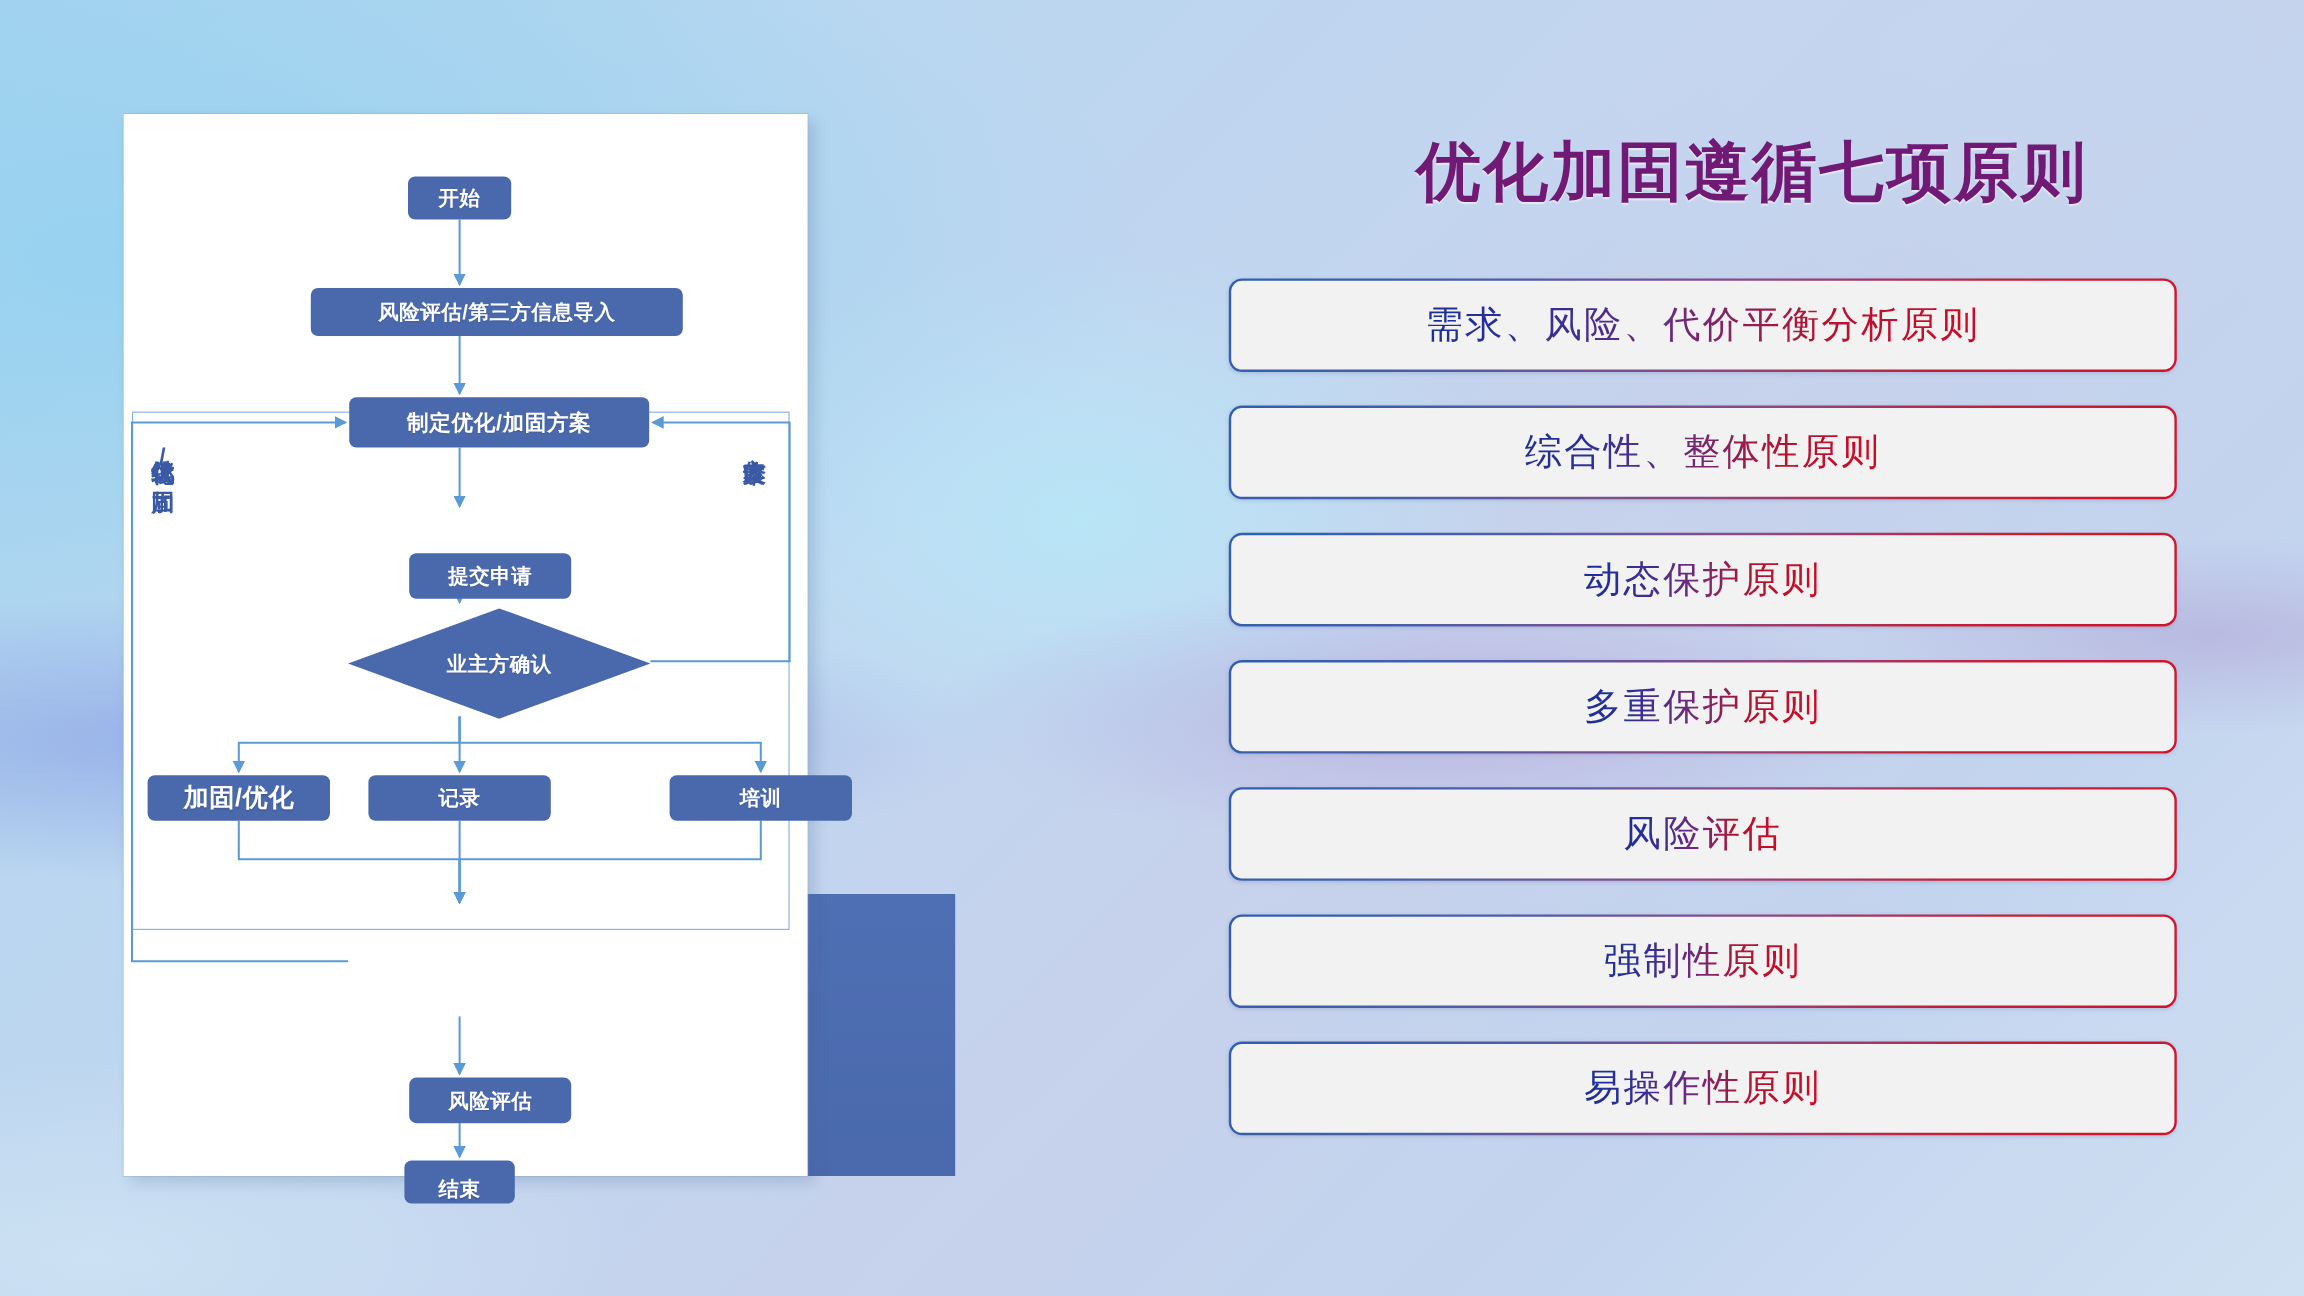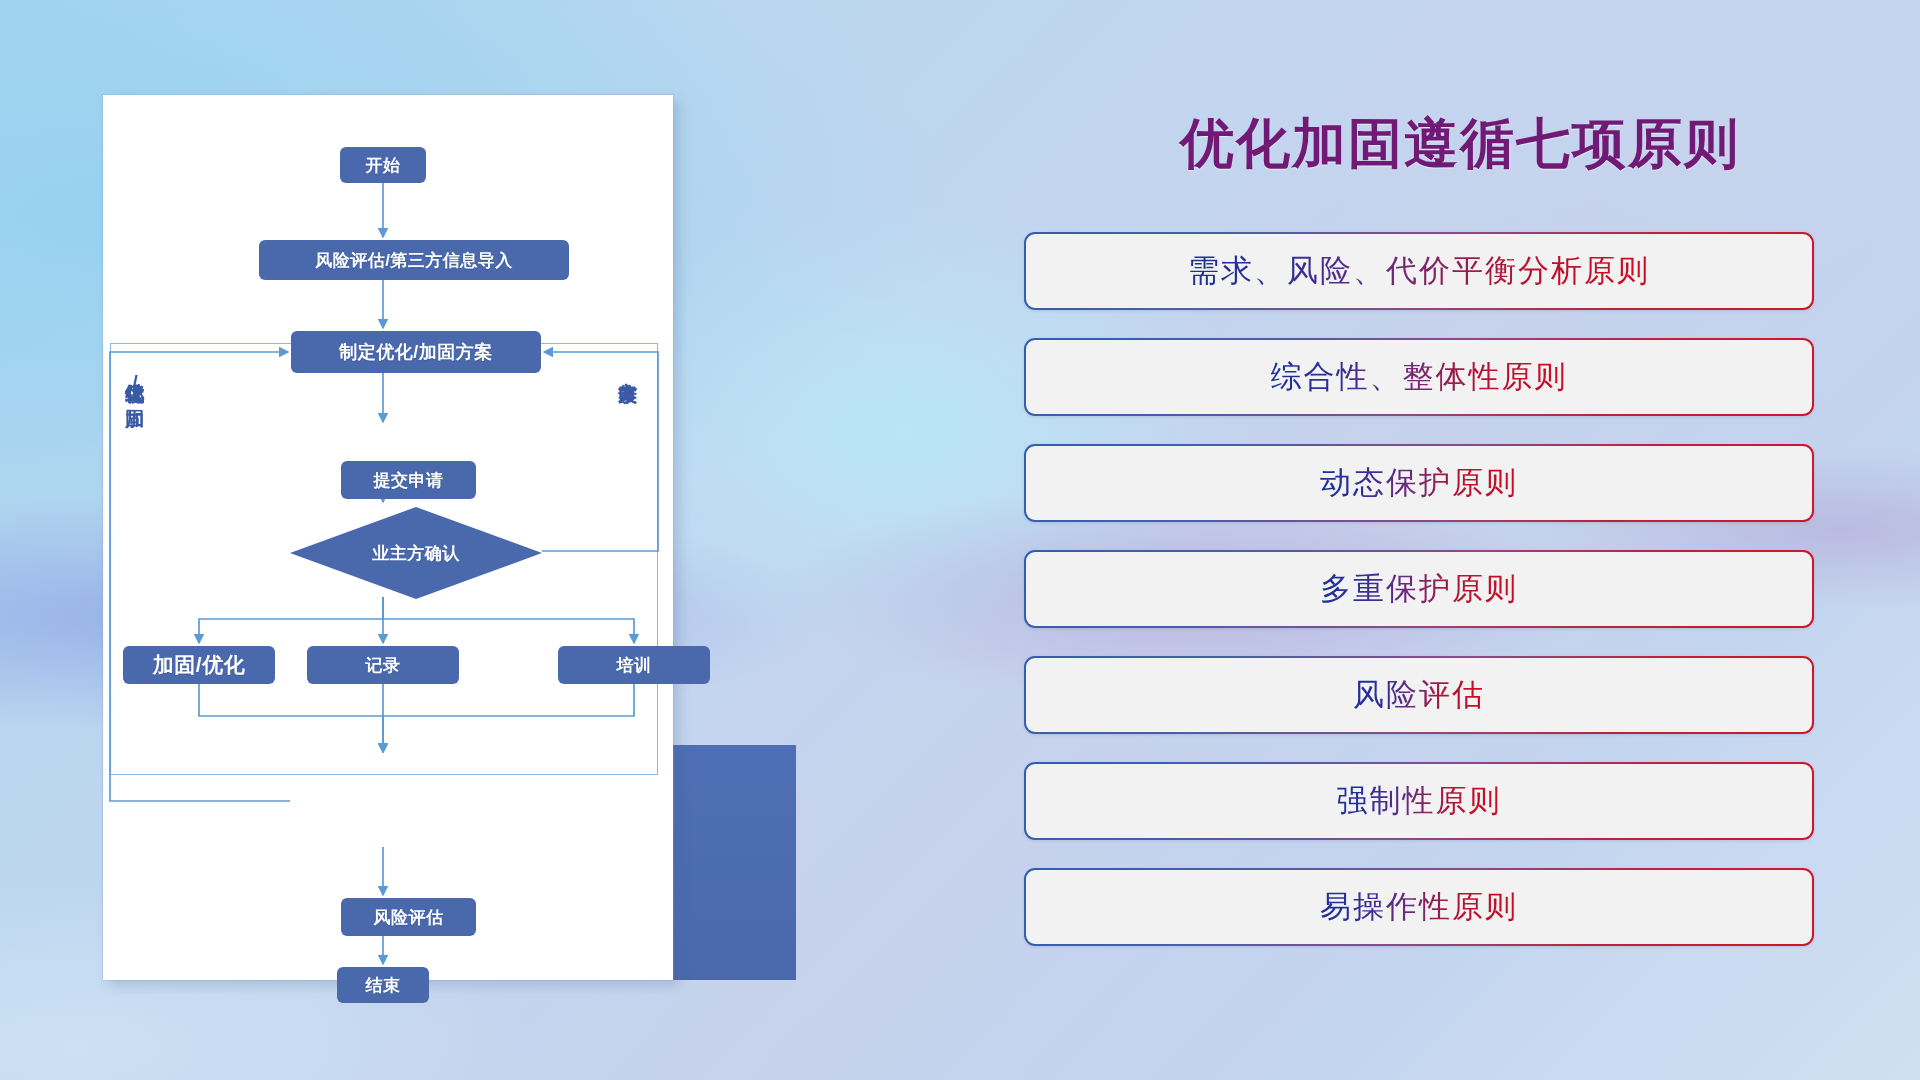--- a/index.html
+++ b/index.html
@@ -192,21 +192,21 @@
 
       <div class="node" style="left:455px;top:551px;width:152px;height:38px;font-size:17px;">
         <span>培训</span>
       </div>
 
 
       <div class="node" style="left:238px;top:803px;width:135px;height:38px;font-size:17px;">
         <span>风险评估</span>
       </div>
 
-      <div class="node" style="left:234px;top:872px;width:92px;height:36px;font-size:17px;">
+      <div class="node" style="left:234px;top:872px;width:92px;height:36px;font-size:17px;align-items:flex-end;">
         <span>结束</span>
       </div>
 
       <div class="vlabel" style="left:22px;top:272px;">继续优化/加固</div>
 
       <div class="vlabel" style="left:515px;top:272px;">方案修改</div>
 
     </div>
   </div>
 </div>

